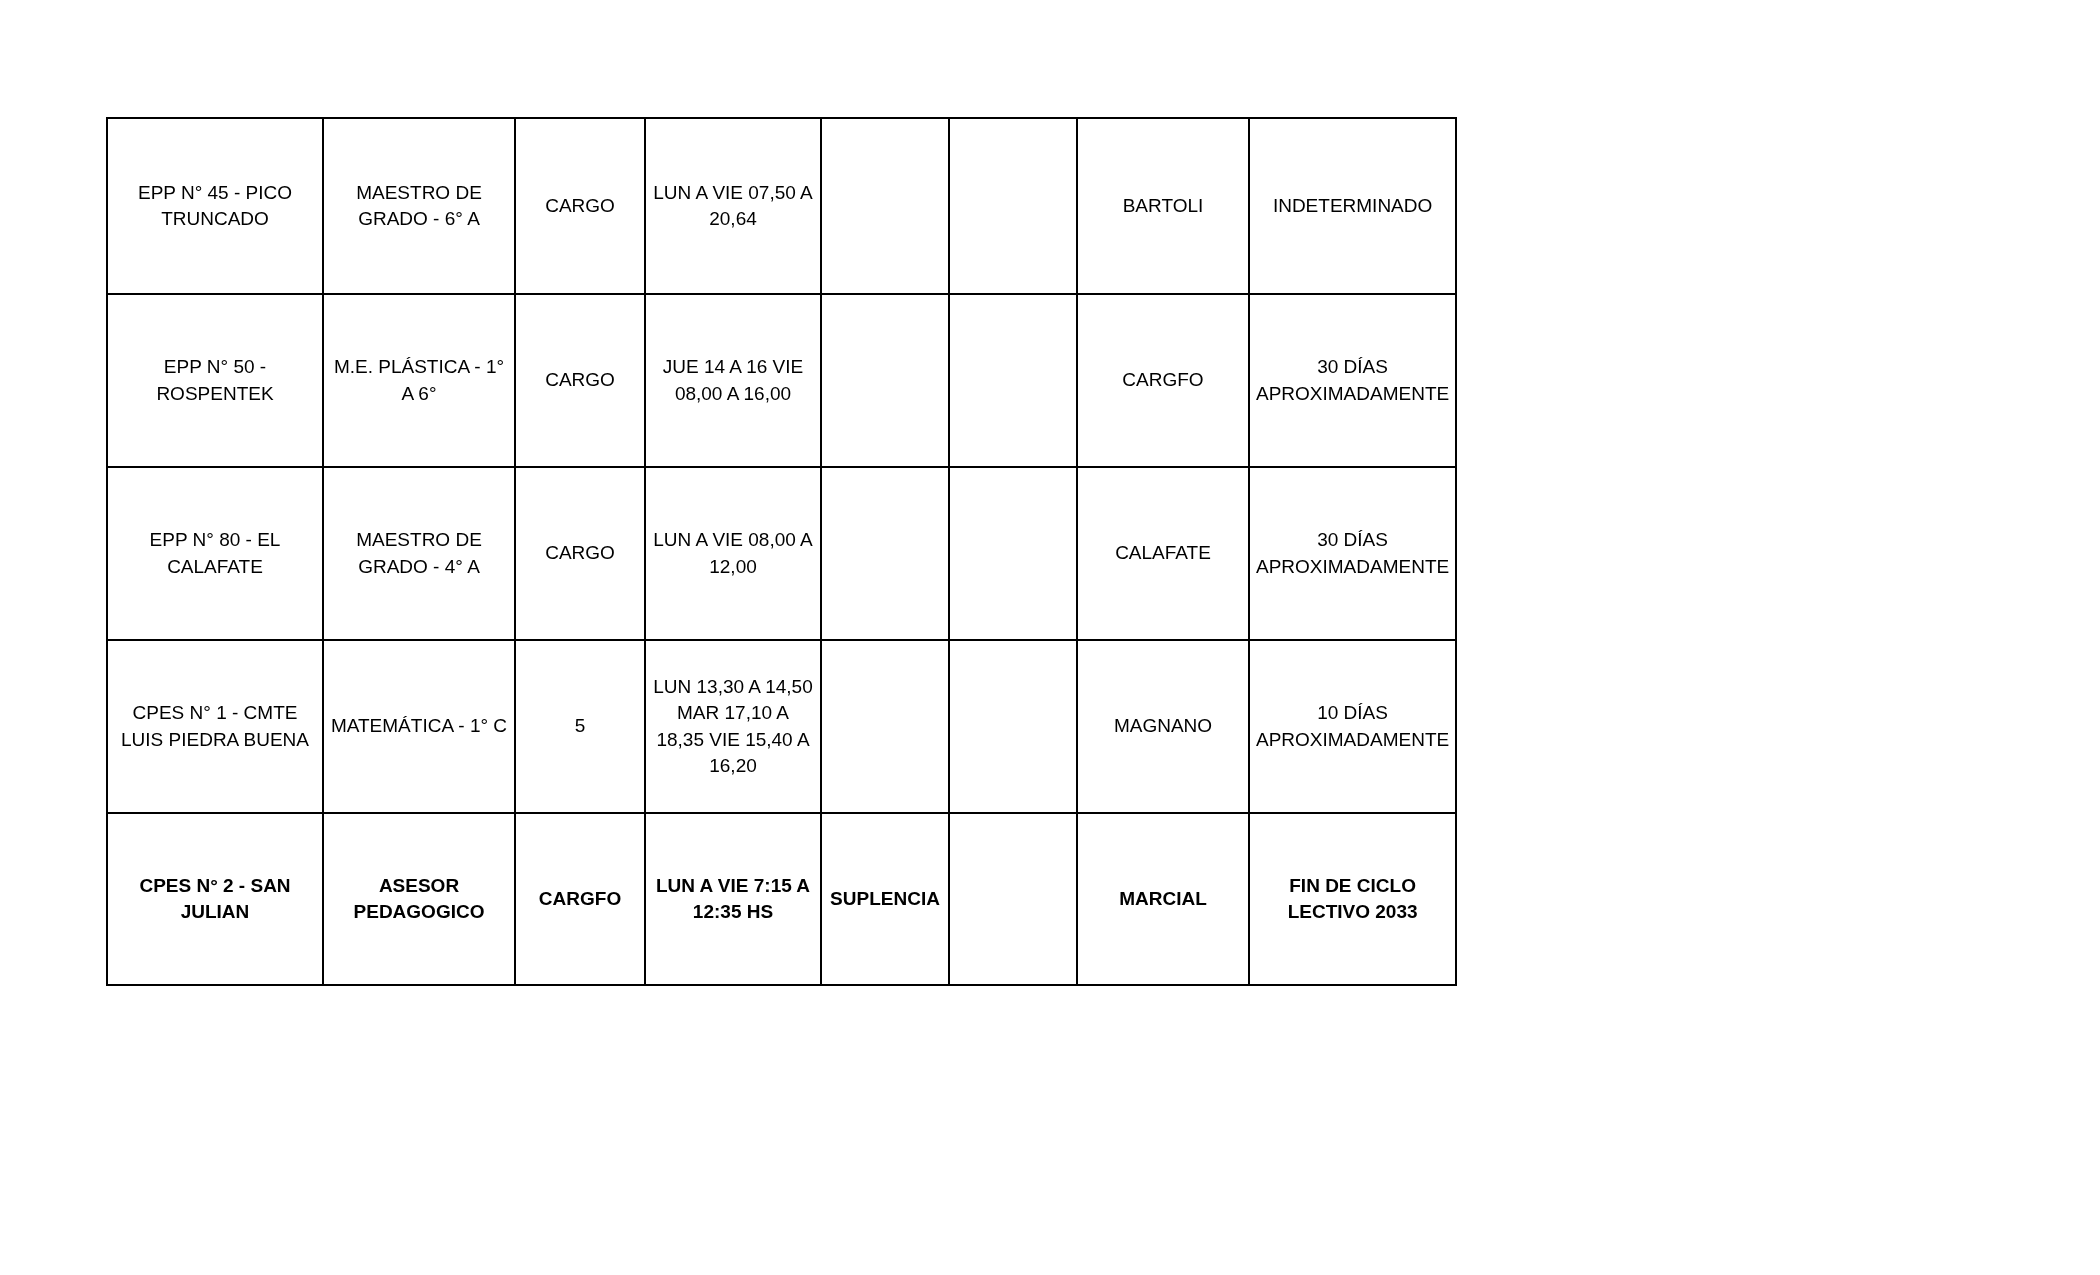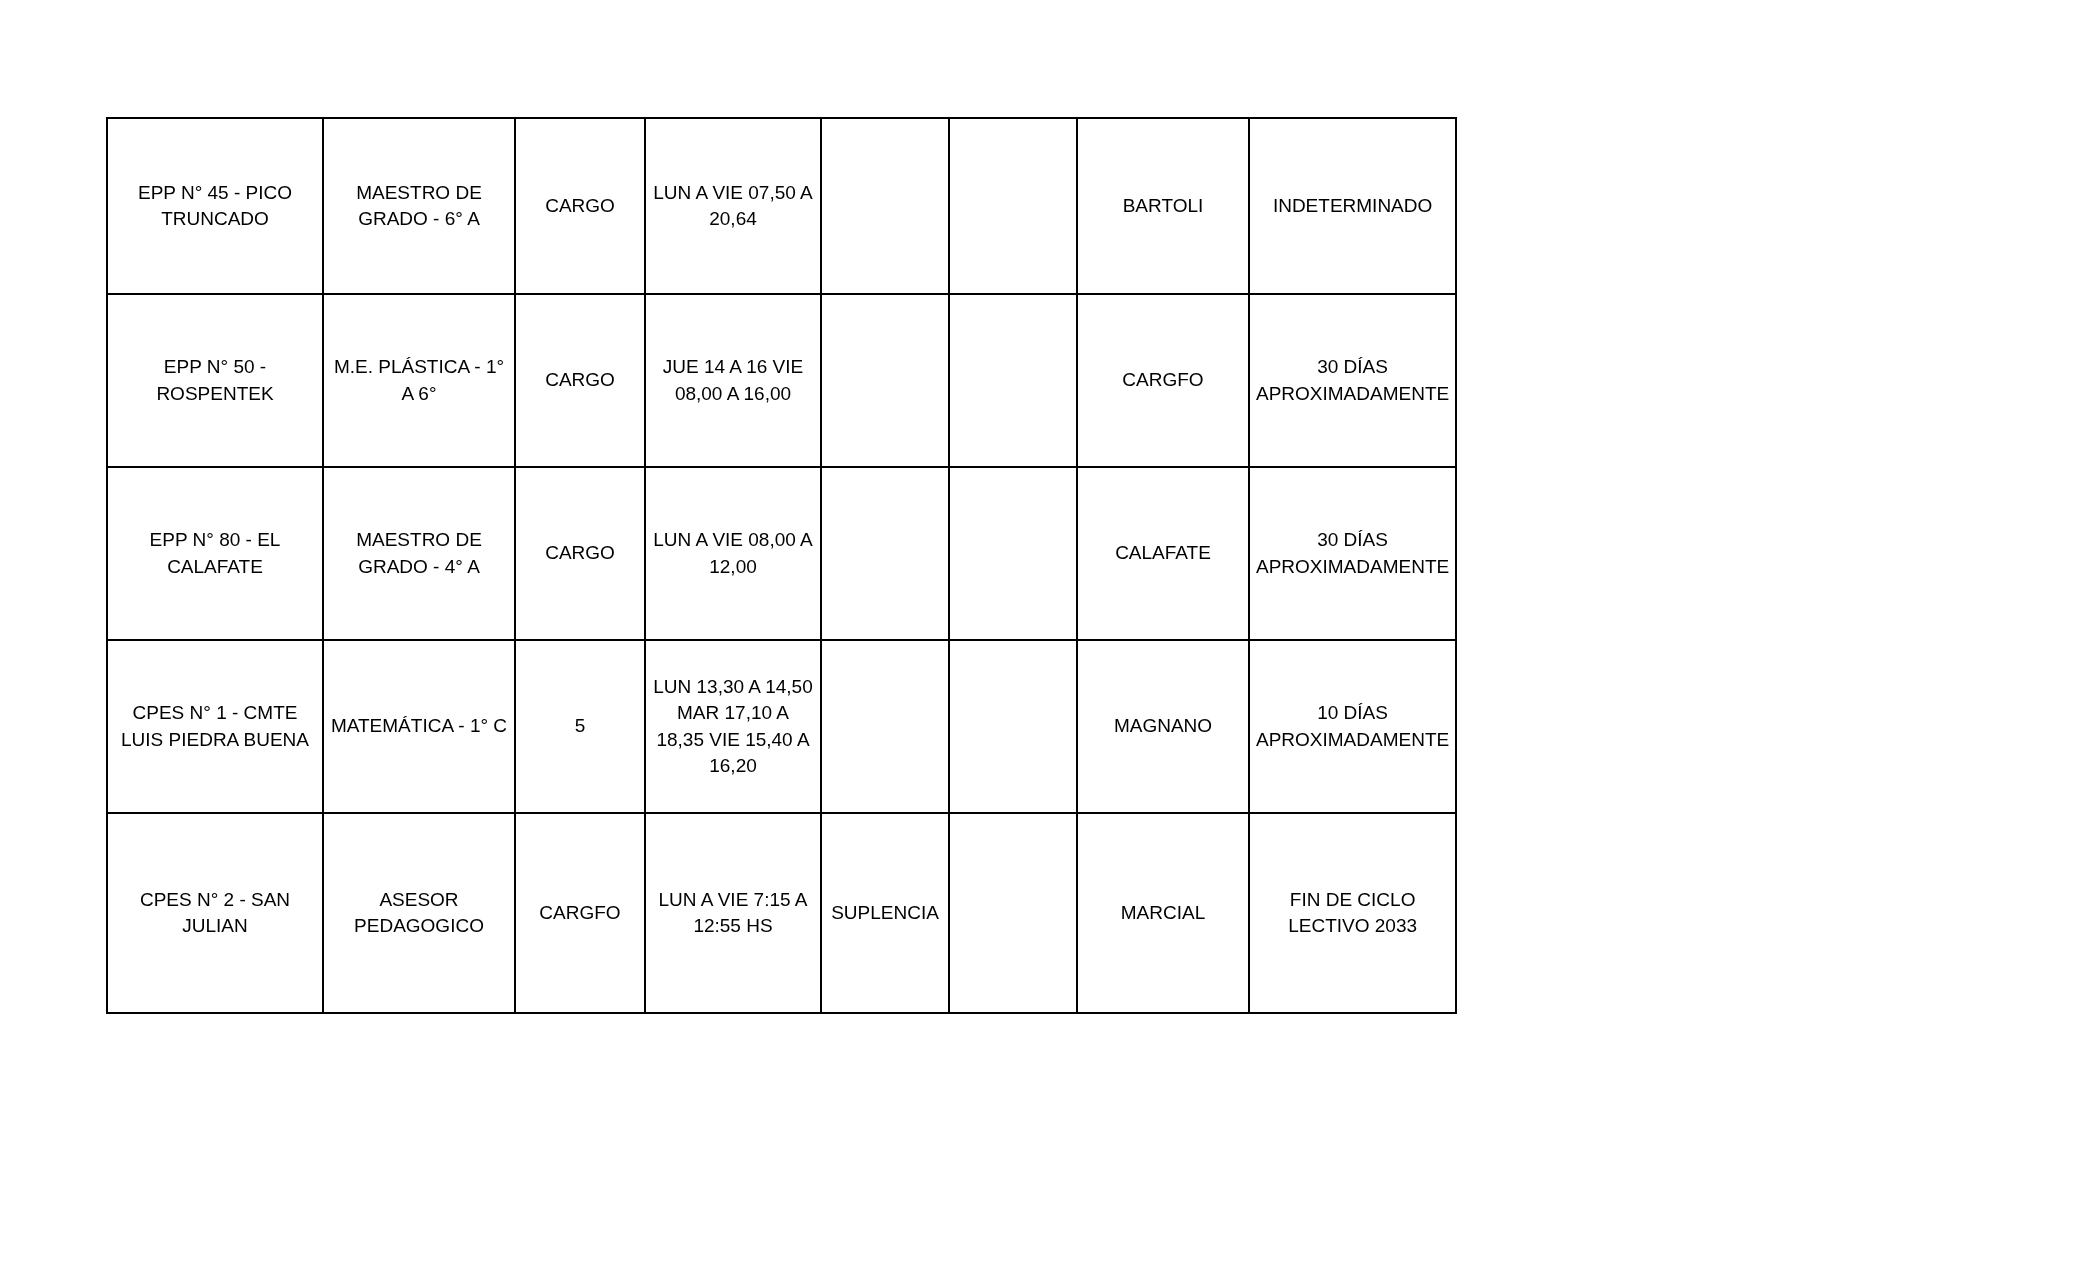--- a/index.html
+++ b/index.html
@@ -46,21 +46,21 @@
   col.c1 { width: 192px; }
   col.c2 { width: 130px; }
   col.c3 { width: 176px; }
   col.c4 { width: 128px; }
   col.c5 { width: 128px; }
   col.c6 { width: 172px; }
   col.c7 { width: 166px; }
 
   tr.row { height: 173px; }
   tr.row.r0 { height: 176px; }
-  tr.row.r4 { height: 200px; }
+  tr.row.r4 { height: 172px; font-weight: bold; }
   td.tall-text { font-size: 19px; margin-left: 28px; }
 </style>
 </head>
 <body>
 
 <div class="page">
   <div class="table-wrap">
     <table class="grid">
       <colgroup>
         <col class="c0">
@@ -110,21 +110,21 @@
           <td class="tall-text">LUN 13,30 A 14,50 MAR 17,10 A 18,35 VIE 15,40 A 16,20</td>
           <td></td>
           <td></td>
           <td>MAGNANO</td>
           <td>10 DÍAS APROXIMADAMENTE</td>
         </tr>
         <tr class="row r4">
           <td>CPES N° 2 - SAN JULIAN</td>
           <td>ASESOR PEDAGOGICO</td>
           <td>CARGFO</td>
-          <td>LUN A VIE 7:15 A 12:55 HS</td>
+          <td>LUN A VIE 7:15 A 12:35 HS</td>
           <td>SUPLENCIA</td>
           <td></td>
           <td>MARCIAL</td>
           <td>FIN DE CICLO LECTIVO 2033</td>
         </tr>
       </tbody>
     </table>
   </div>
 </div>
 

